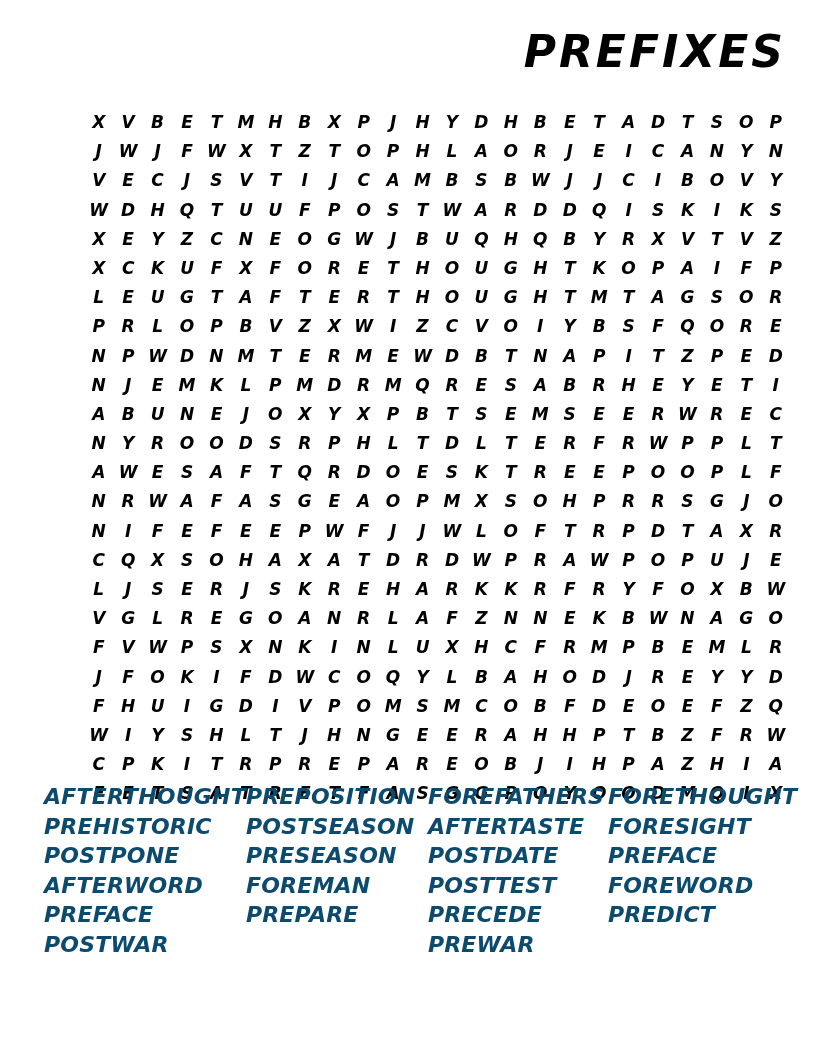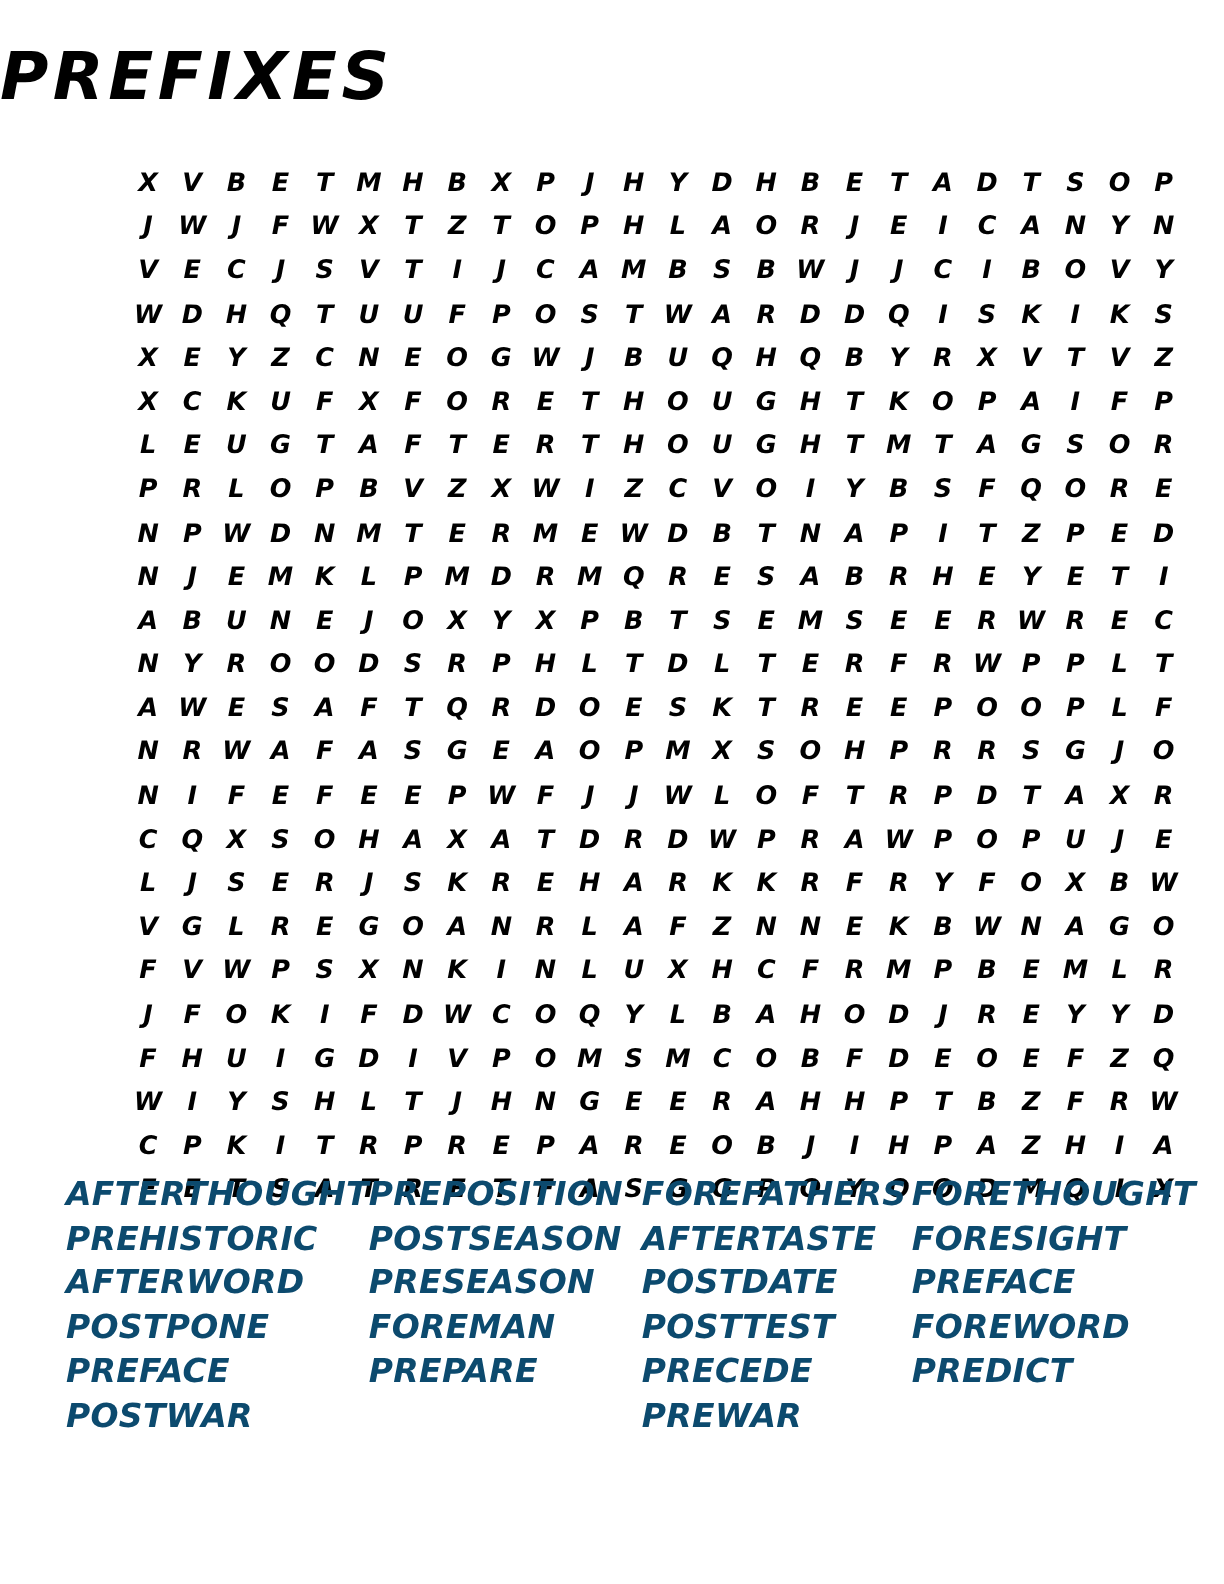--- a/index.html
+++ b/index.html
@@ -22,21 +22,21 @@
     height: 1056px;
     box-sizing: border-box;
   }
 
   
   .title {
     position: absolute;
     top: 30px;
     left: 0;
     width: 786px;
-    text-align: left;
+    text-align: right;
     font-family: "DejaVu Sans", sans-serif;
     font-size: 44px;
     font-weight: bold;
     font-style: italic;
     letter-spacing: 3px;
     color: #000000;
     line-height: 1.0;
     font-variant: small-caps;
     text-transform: uppercase;
   }
@@ -725,22 +725,22 @@
         <div class="cell">Q</div>
         <div class="cell">I</div>
         <div class="cell">X</div>
       </div>
     </div>
 
   <div class="wordlist">
       <div class="word-col c1">
         <div class="word">AFTERTHOUGHT</div>
         <div class="word">PREHISTORIC</div>
+        <div class="word">POSTPONE</div>
         <div class="word">AFTERWORD</div>
-        <div class="word">POSTPONE</div>
         <div class="word">PREFACE</div>
         <div class="word">POSTWAR</div>
       </div>
       <div class="word-col c2">
         <div class="word">PREPOSITION</div>
         <div class="word">POSTSEASON</div>
         <div class="word">PRESEASON</div>
         <div class="word">FOREMAN</div>
         <div class="word">PREPARE</div>
       </div>

